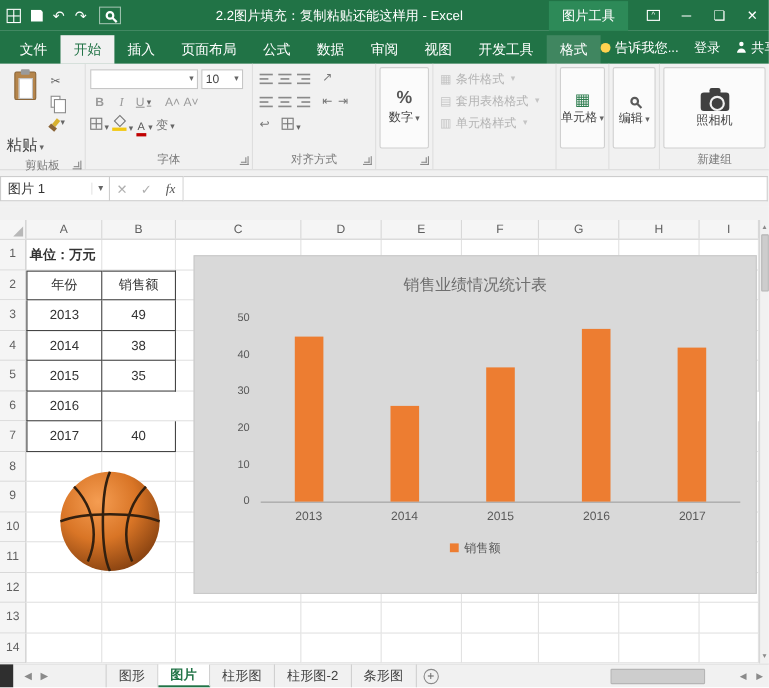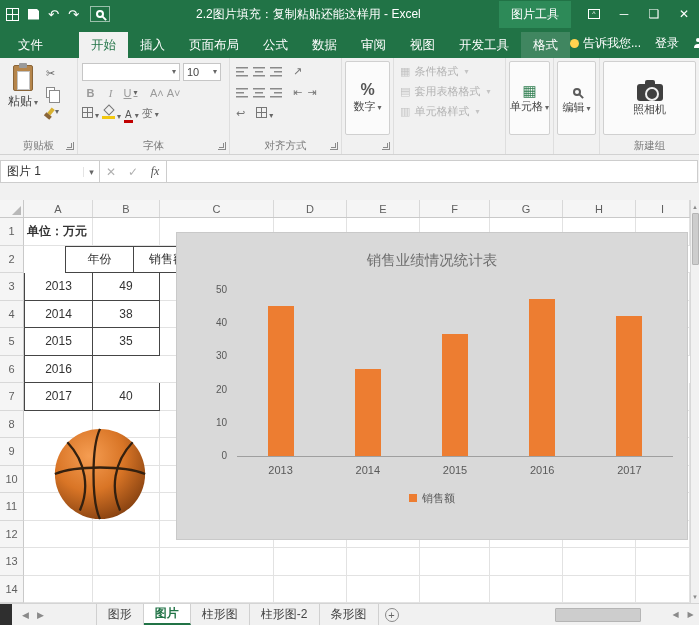--- a/index.html
+++ b/index.html
@@ -22,21 +22,21 @@
   .magnifier.dark::after { background:#5a5a5a; }
   .tb-title { flex:1; text-align:center; font-size:12px; color:#fff; white-space:nowrap; overflow:hidden; }
   .ctx-tool { background:#2d8a58; padding:5px 12px; font-size:12px; flex:none; }
   .win-controls { display:flex; align-items:center; flex:none; margin-left:8px; }
   .win-controls > span { width:30px; height:28px; display:flex; align-items:center; justify-content:center; font-size:12px; }
   .rdo { width:12px; height:10px; border:1px solid #fff; display:flex; align-items:flex-start; justify-content:center; font-size:7px; line-height:8px; }
 
   
   .tabrow { height:30px; background:#217346; display:flex; align-items:flex-end; padding-left:6px; flex:none; }
   .rtab { height:26px; line-height:26px; padding:0 12px; color:#fff; font-size:12.5px; white-space:nowrap; cursor:default; }
-  .rtab.active { background:#f1f1f1; color:#217346;margin-left:24px; }
+  .rtab.active { background:#f1f1f1; color:#217346; }
   .rtab.contextual { background:rgba(255,255,255,.14); }
   .tabrow-right { margin-left:auto; display:flex; align-items:center; gap:14px; padding-right:10px; height:100%; color:#fff; }
   .bulb { width:9px; height:9px; border-radius:50%; background:#ffd34f; display:inline-block; margin-right:4px; }
   .person { display:inline-block; width:10px; height:10px; position:relative; margin-right:4px; }
   .person::before { content:""; position:absolute; left:3px; top:0; width:4px; height:4px; border-radius:50%; background:#fff; }
   .person::after { content:""; position:absolute; left:1px; bottom:0; width:8px; height:4px; border-radius:4px 4px 0 0; background:#fff; }
   .tabrow-right .item { display:flex; align-items:center; font-size:12px; white-space:nowrap; }
 
   
   .ribbon { height:97px; background:#f1f1f1; border-bottom:1px solid #d2d2d2; display:flex; flex:none; }
@@ -46,21 +46,21 @@
   .dlg { position:absolute; right:3px; bottom:4px; width:8px; height:8px; border-right:1px solid #8a8a8a; border-bottom:1px solid #8a8a8a; }
   .dlg::after { content:""; position:absolute; right:1px; bottom:1px; width:4px; height:4px; border-right:1px solid #8a8a8a; border-bottom:1px solid #8a8a8a; transform:rotate(0deg); }
   .dd::after { content:"▾"; font-size:8px; color:#666; margin-left:2px; }
 
   
   .clipboard-body { display:flex; gap:4px; }
   .paste-btn { width:38px; display:flex; flex-direction:column; align-items:center; gap:2px; padding-top:4px; }
   .clipboard-icon { position:relative; width:20px; height:26px; background:#b5854b; border:1px solid #8a6538; border-radius:2px; }
   .clipboard-icon::before { content:""; position:absolute; left:3px; top:5px; width:11px; height:17px; background:#fff; border:1px solid #c2c2c2; }
   .clipboard-icon::after { content:""; position:absolute; top:-3px; left:5px; width:8px; height:5px; background:#9a9a9a; border-radius:1px; }
-  .paste-label { font-size:12px; color:#444; }
+  .paste-label { font-size:14px; color:#444;margin-top:30px; }
   .clip-smalls { display:flex; flex-direction:column; gap:5px; padding-top:5px; }
   .clip-smalls > span { height:14px; display:flex; align-items:center; }
   .scissors { font-size:11px; color:#666; }
   .copy-icon { position:relative; width:9px; height:11px; border:1px solid #8a8a8a; background:#fff; }
   .copy-icon::after { content:""; position:absolute; left:2px; top:2px; width:9px; height:11px; border:1px solid #8a8a8a; background:#fff; }
   .brush-icon { position:relative; width:4px; height:7px; background:#d8b12f; transform:rotate(40deg); margin-left:3px; }
   .brush-icon::after { content:""; position:absolute; top:7px; left:-1.5px; width:7px; height:4px; background:#8a6538; }
 
   
   .font-row { display:flex; align-items:center; gap:3px; height:21px; }
@@ -388,21 +388,21 @@
             <div class="gcell" style="width: 114px;"></div>
             <div class="gcell" style="width: 73px;"></div>
             <div class="gcell" style="width: 73px;"></div>
             <div class="gcell" style="width: 70px;"></div>
             <div class="gcell" style="width: 73px;"></div>
             <div class="gcell" style="width: 73px;"></div>
             <div class="gcell" style="width: 54px;"></div>
           </div>
           <div class="grow">
             <div class="rowh">2</div>
-            <div class="gcell tbl tbl-top tbl-left" style="width: 69px; margin-left: 41px;">年份</div>
+            <div class="gcell tbl tbl-top tbl-left" style="width: 69px;">年份</div>
             <div class="gcell tbl tbl-top" style="width: 67px;">销售额</div>
             <div class="gcell" style="width: 114px;"></div>
             <div class="gcell" style="width: 73px;"></div>
             <div class="gcell" style="width: 73px;"></div>
             <div class="gcell" style="width: 70px;"></div>
             <div class="gcell" style="width: 73px;"></div>
             <div class="gcell" style="width: 73px;"></div>
             <div class="gcell" style="width: 54px;"></div>
           </div>
           <div class="grow">

